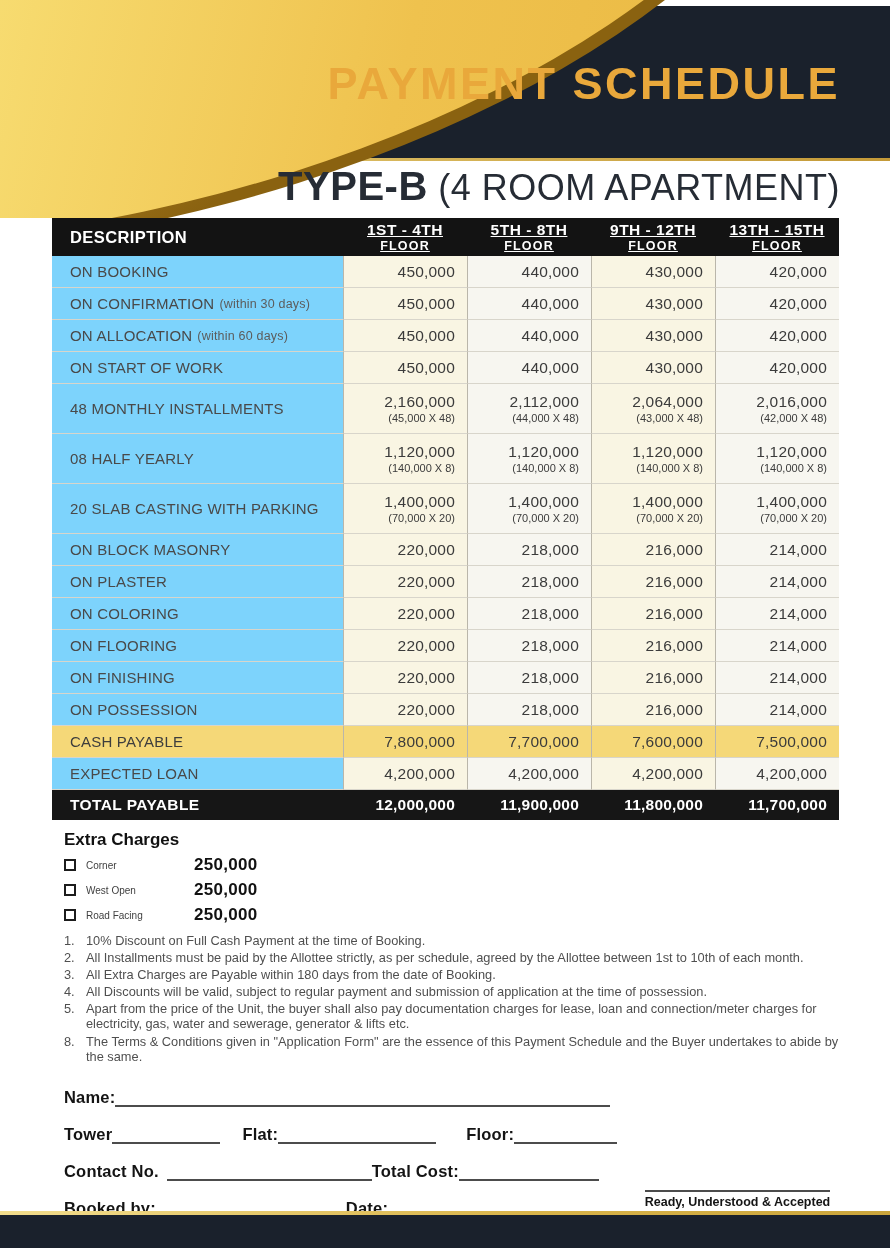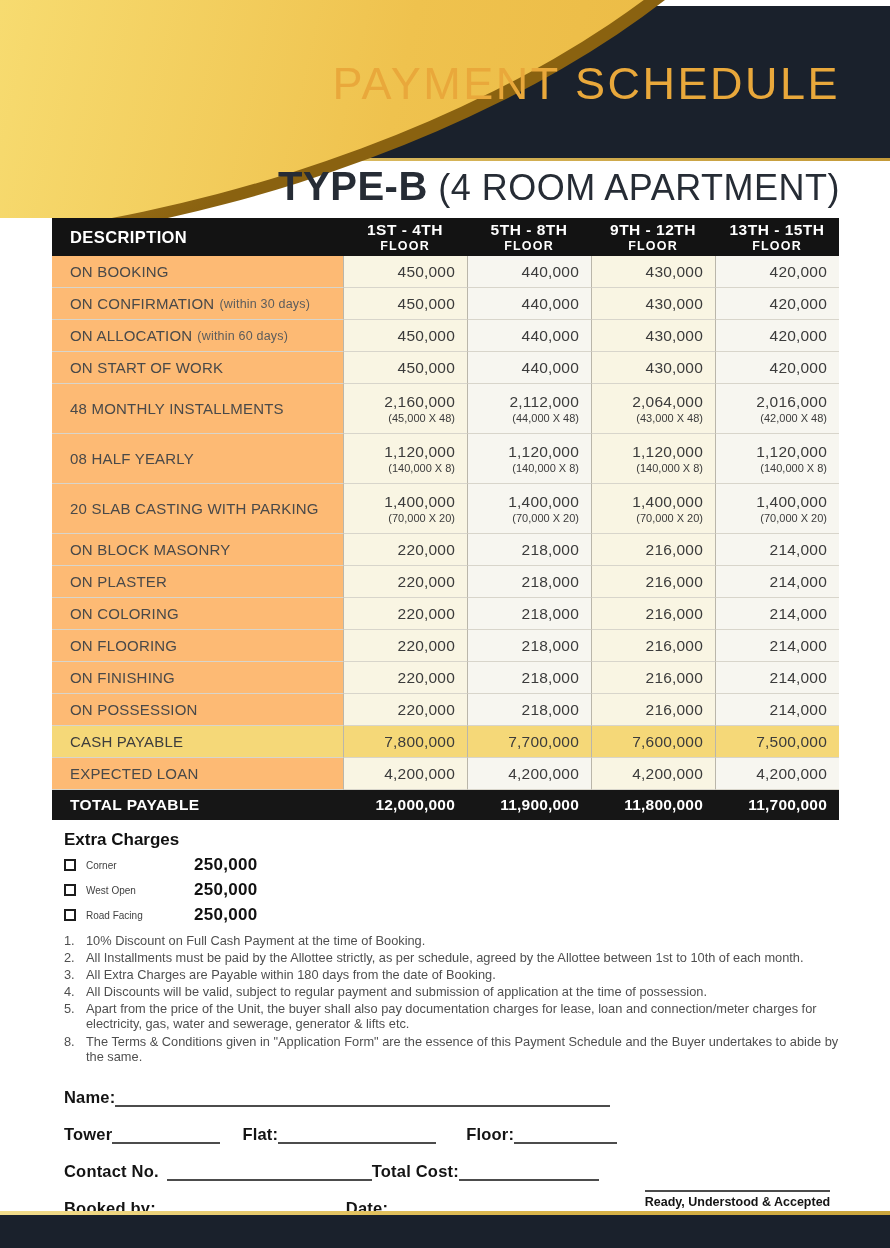--- a/index.html
+++ b/index.html
@@ -16,40 +16,40 @@
   .gold-rule { position:absolute; top:158px; left:0; right:0; height:3px;
     background:linear-gradient(90deg,#efe2a8,#d9b95e 40%,#c49a38); z-index:2; }
   .sw-rim { position:absolute; left:-708px; top:-530px; width:1560px; height:760px;
     border-radius:50%; transform:rotate(-12deg); z-index:3;
     background:linear-gradient(160deg,#f9e9a8 25%,#cf9f33 55%,#femellow 60%,#8a6210 80%);
     background:linear-gradient(160deg,#f9e9a8 25%,#cf9f33 55%,#8a6210 80%); }
   .sw-fill { position:absolute; left:-716px; top:-540px; width:1560px; height:760px;
     border-radius:50%; transform:rotate(-12deg); z-index:4;
     background:linear-gradient(115deg,#fffdf2 0%,#fdf3c2 20%,#f8df75 45%,#efc24e 72%,#e9b63f 100%); }
   .hero-title { position:absolute; top:58px; right:50px; z-index:5;
-    color:#e9a83b; font-size:45px; font-weight:400; letter-spacing:2.5px; }
+    color:#e9a83b; font-size:45px; font-weight:700; letter-spacing:2.5px; }
   .hero-sub { position:absolute; top:164px; right:50px; z-index:6; color:#262c35; white-space:nowrap; }
   .hero-sub .b { font-weight:800; font-size:40px; letter-spacing:.5px; }
   .hero-sub .r { font-weight:400; font-size:36px; letter-spacing:.5px; }
 
   
   .ptable { margin-left:52px; width:787px; }
   .thead { display:grid; grid-template-columns:291px 124px 124px 124px 124px;
     background:#131313; height:38px; color:#fff; }
   .th-desc { display:flex; align-items:center; padding-left:18px; font-weight:700;
     font-size:16.5px; letter-spacing:.4px; }
   .th-col { display:flex; flex-direction:column; justify-content:center; align-items:center;
-    font-weight:700; line-height:1.12; }
+    font-weight:700; line-height:1.12;text-decoration:underline; }
   .th-line1 { font-size:15.5px; letter-spacing:.5px; }
   .th-line2 { font-size:12.5px; letter-spacing:1.2px; }
 
   .trow { display:grid; grid-template-columns:291px 124px 124px 124px 124px; min-height:32px; }
   .trow.tall { min-height:50px; }
   .cell { display:flex; align-items:center; border-bottom:1px solid #d8d5cb; }
-  .cell.desc { padding-left:18px; background:#fdba74; color:#494949; font-size:15px; letter-spacing:.2px; }
+  .cell.desc { padding-left:18px; background:#7dd3fc; color:#494949; font-size:15px; letter-spacing:.2px; }
   .lnote { font-size:12.5px; margin-left:5px; color:#5c5c5c; }
   .cell.val { flex-direction:column; justify-content:center; align-items:flex-end;
     padding-right:12px; border-left:1px solid #bab6aa; color:#3b3b3b; }
   .oddc  { background:#f9f5e3; }
   .evenc { background:#f7f6f0; }
   .amt { font-size:15.5px; letter-spacing:.2px; }
   .sub { font-size:11px; font-weight:400; margin-top:1px; }
   .trow.hl  .cell { background:#f5d878; }
   .trow.hl  .cell.desc { color:#3d3d3d; }
   .trow.total { min-height:30px; }

